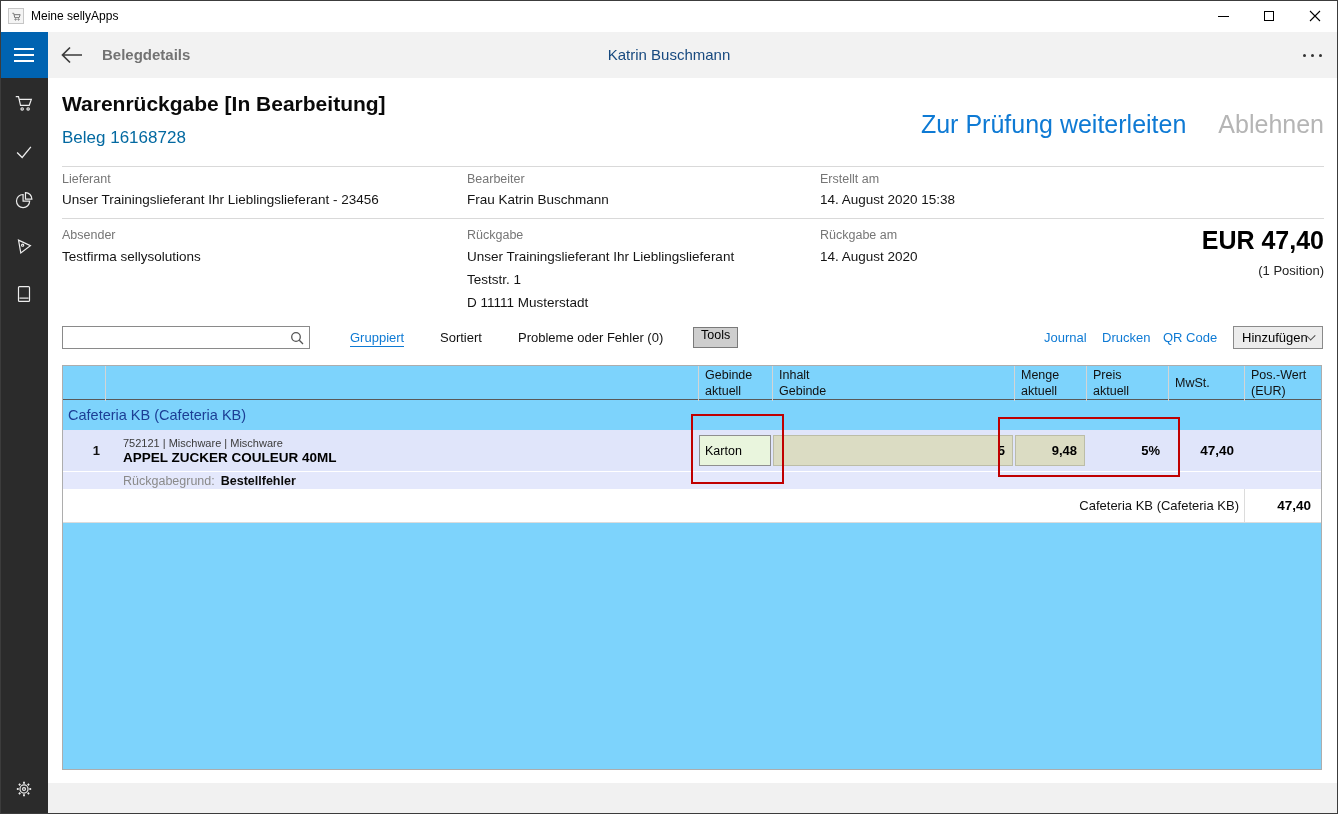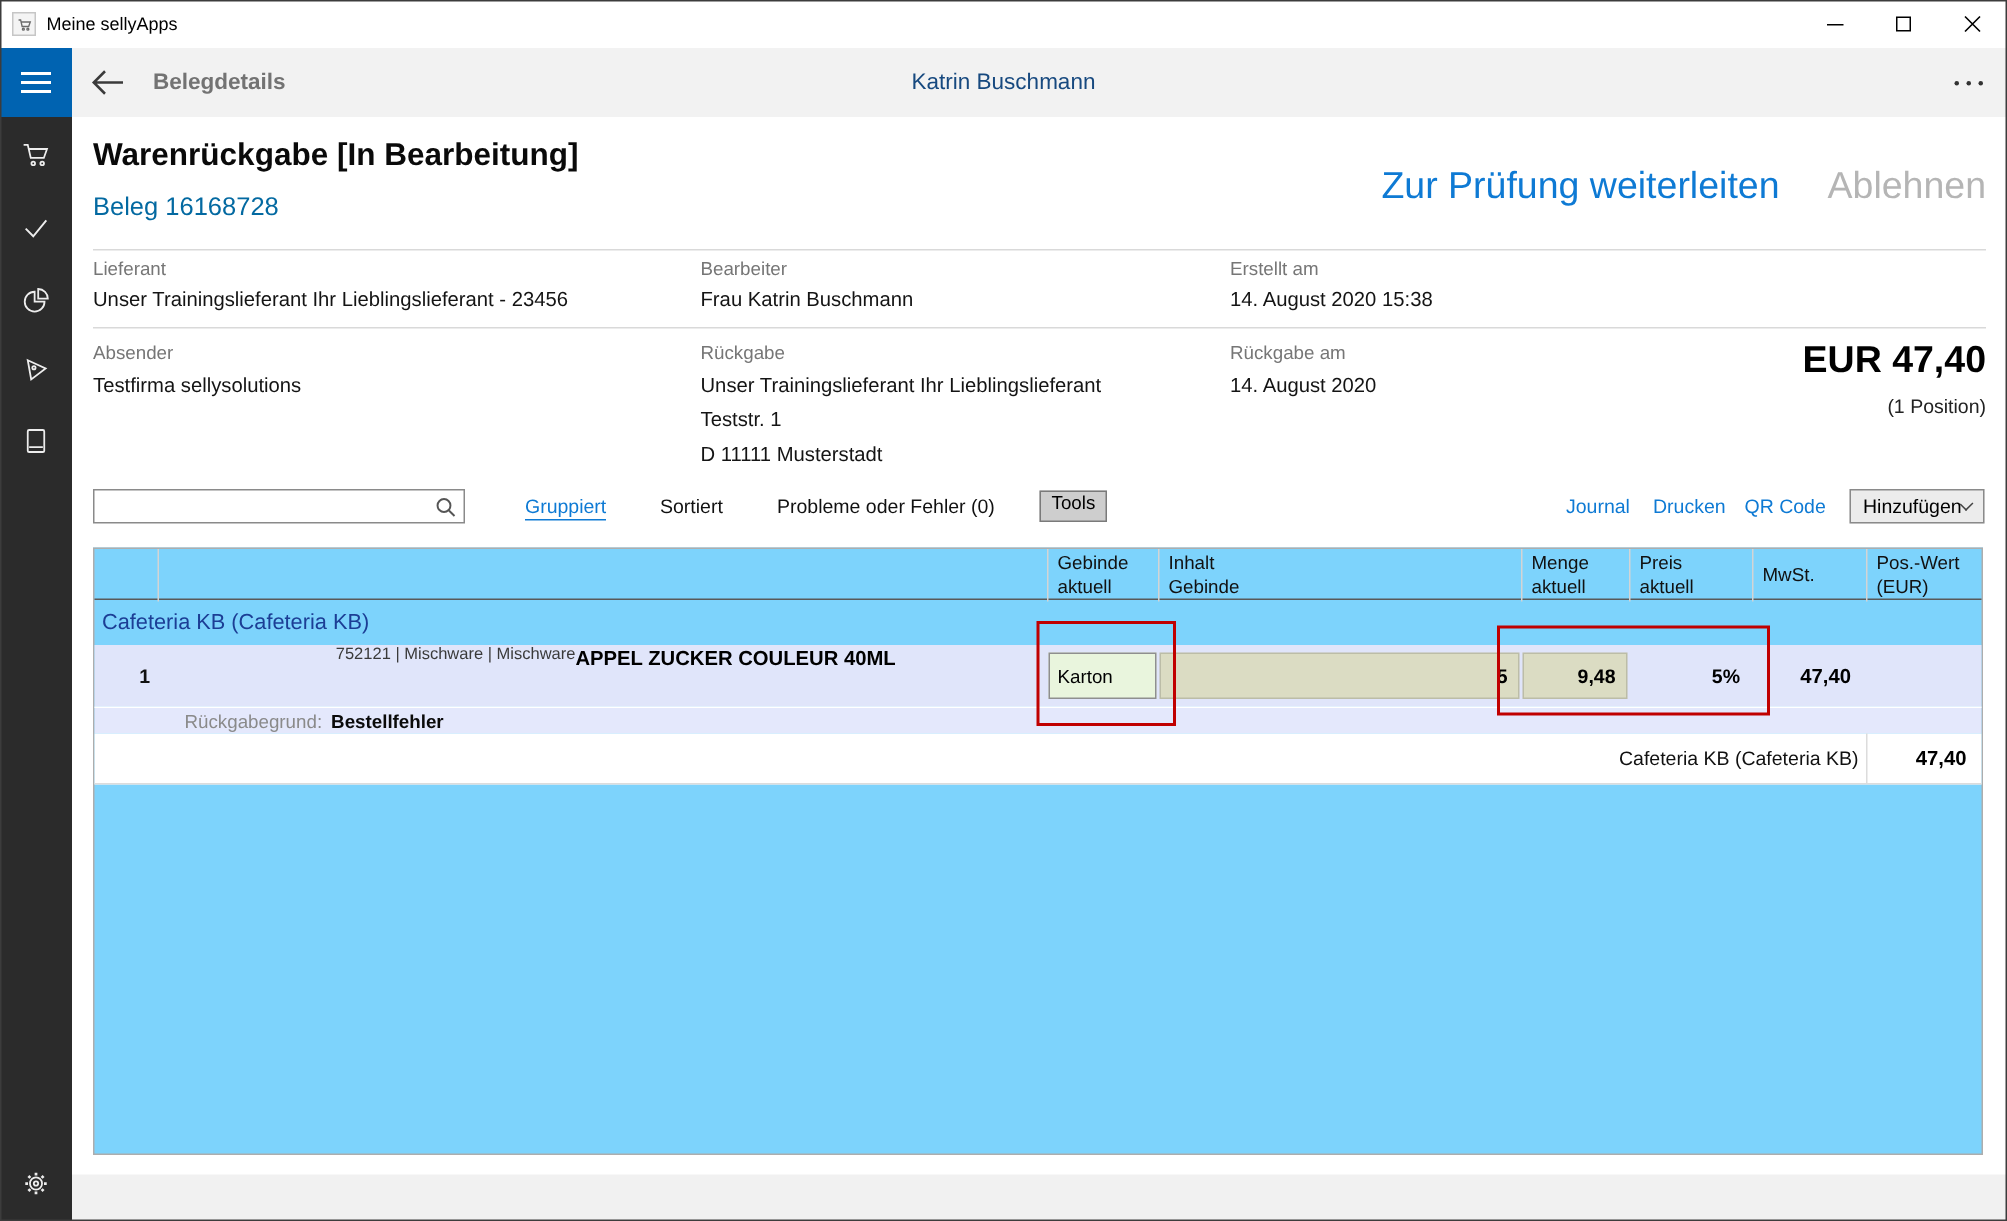--- a/index.html
+++ b/index.html
@@ -65,21 +65,21 @@
   
   .table { position:absolute; left:62px; top:365px; width:1260px; height:405px; border:1px solid #adadad; background:#7dd3fc; }
   .trow { display:grid; grid-template-columns:42px 593px 74px 242px 72px 82px 76px auto; }
   .thead { height:34px; border-bottom:1px solid #595959; }
   .thead .th { display:flex; align-items:center; padding:2px 6px; font-size:12.5px; line-height:1.25; white-space:pre-line; border-left:1px solid #d4d4d4; color:#111; }
   .thead .th:first-child { border-left:none; }
   .group-row { height:30px; display:flex; align-items:center; padding-left:5px; font-size:14.5px; color:#1c3e95; }
   .item-row { height:41px; background:#e0e5fa; }
   .cell { display:flex; align-items:center; }
   .cell-pos { justify-content:flex-end; padding-right:5px; font-size:13px; font-weight:bold; }
-  .cell-desc { flex-direction:row; align-items:flex-start; justify-content:center; padding-left:18px; }
+  .cell-desc { flex-direction:column; align-items:flex-start; justify-content:center; padding-left:18px; }
   .item-meta { font-size:11px; color:#3a3a3a; }
   .item-name { font-size:13.5px; font-weight:bold; color:#000; margin-top:1px; }
   .field { height:31px; display:flex; align-items:center; font-size:12.5px; }
   .field-gebinde { width:72px; margin-left:1px; background:#e9f5dd; border:1px solid #8f8f8f; padding-left:5px; color:#000; }
   .field-num { width:calc(100% - 2px); margin-left:1px; background:#dbdcc3; border:1px solid rgba(0,0,0,0.14); justify-content:flex-end; padding-right:7px; font-size:13px; font-weight:bold; color:#000; }
   .cell-inhalt { padding-left:6px; font-size:13px; font-weight:bold; color:#000; }
   .cell-mwst { justify-content:flex-end; padding-right:8px; font-size:13px; font-weight:bold; color:#000; }
   .cell-wert { justify-content:flex-end; padding-right:10px; font-size:13.5px; font-weight:bold; color:#000; }
   .sub-row { height:18px; background:#e4e8fc; border-top:1px solid #fff; display:flex; align-items:center; padding-left:60px; font-size:12.5px; }
   .reason-label { color:#8a8a8a; }

